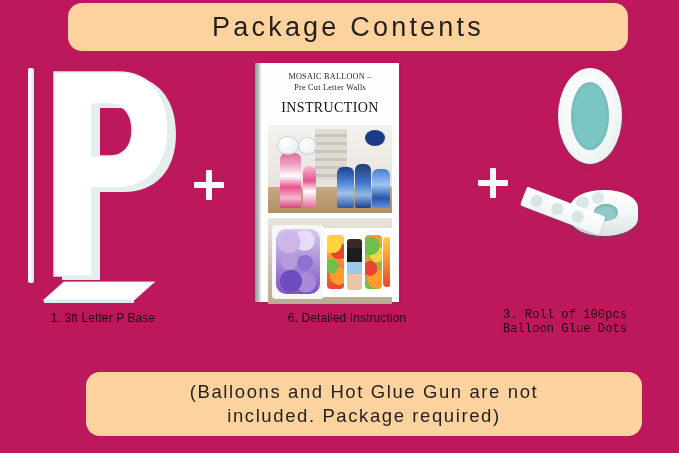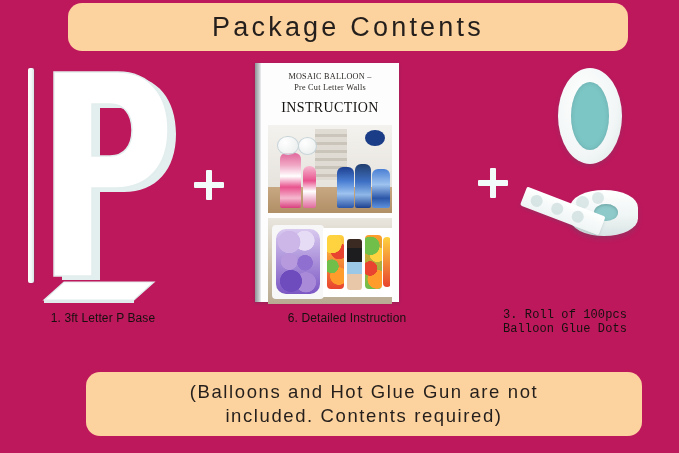--- a/index.html
+++ b/index.html
@@ -434,17 +434,17 @@
   </div>
 
   <div class="caption" id="caption-3">
     <div>3. Roll of 100pcs</div>
     <div>Balloon Glue Dots</div>
   </div>
 
   <div class="banner" id="footer-banner">
     <div id="footer-note">
       <div>(Balloons and Hot Glue Gun are not</div>
-      <div>included. Contents required)</div>
+      <div>included. Package required)</div>
     </div>
   </div>
 
 </div>
 
 </body></html>

